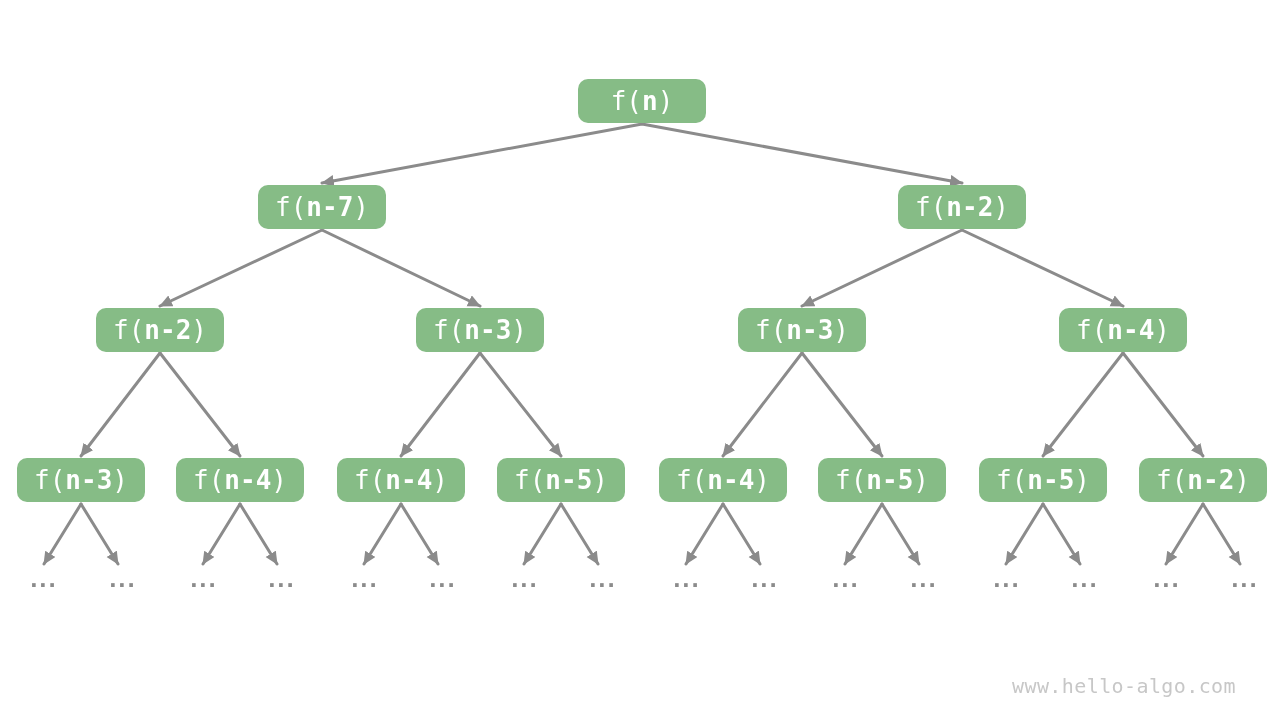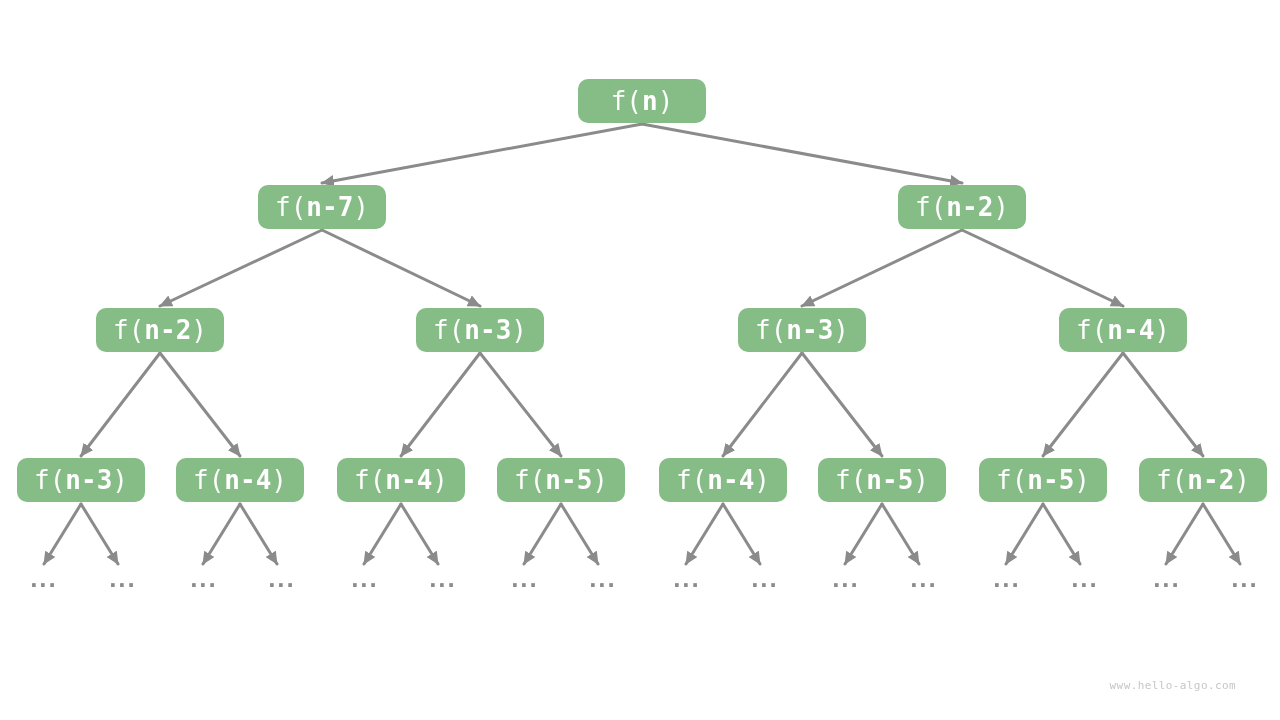--- a/index.html
+++ b/index.html
@@ -38,21 +38,21 @@
     position:absolute;
     width:80px;text-align:center;
     color:var(--ellipsis);
     font-size:22px;font-weight:700;
     letter-spacing:-4px;line-height:24px;
   }
   .watermark{
     position:absolute;
     right:44px;top:678px;
     color:var(--watermark);
-    font-size:11px;line-height:16px;
+    font-size:20px;line-height:16px;
     letter-spacing:0.4px;
   }
 </style>
 </head>
 <body>
 
 <div class="stage">
 
   <svg class="edges" viewBox="0 0 1280 720" xmlns="http://www.w3.org/2000/svg">
     <defs>

